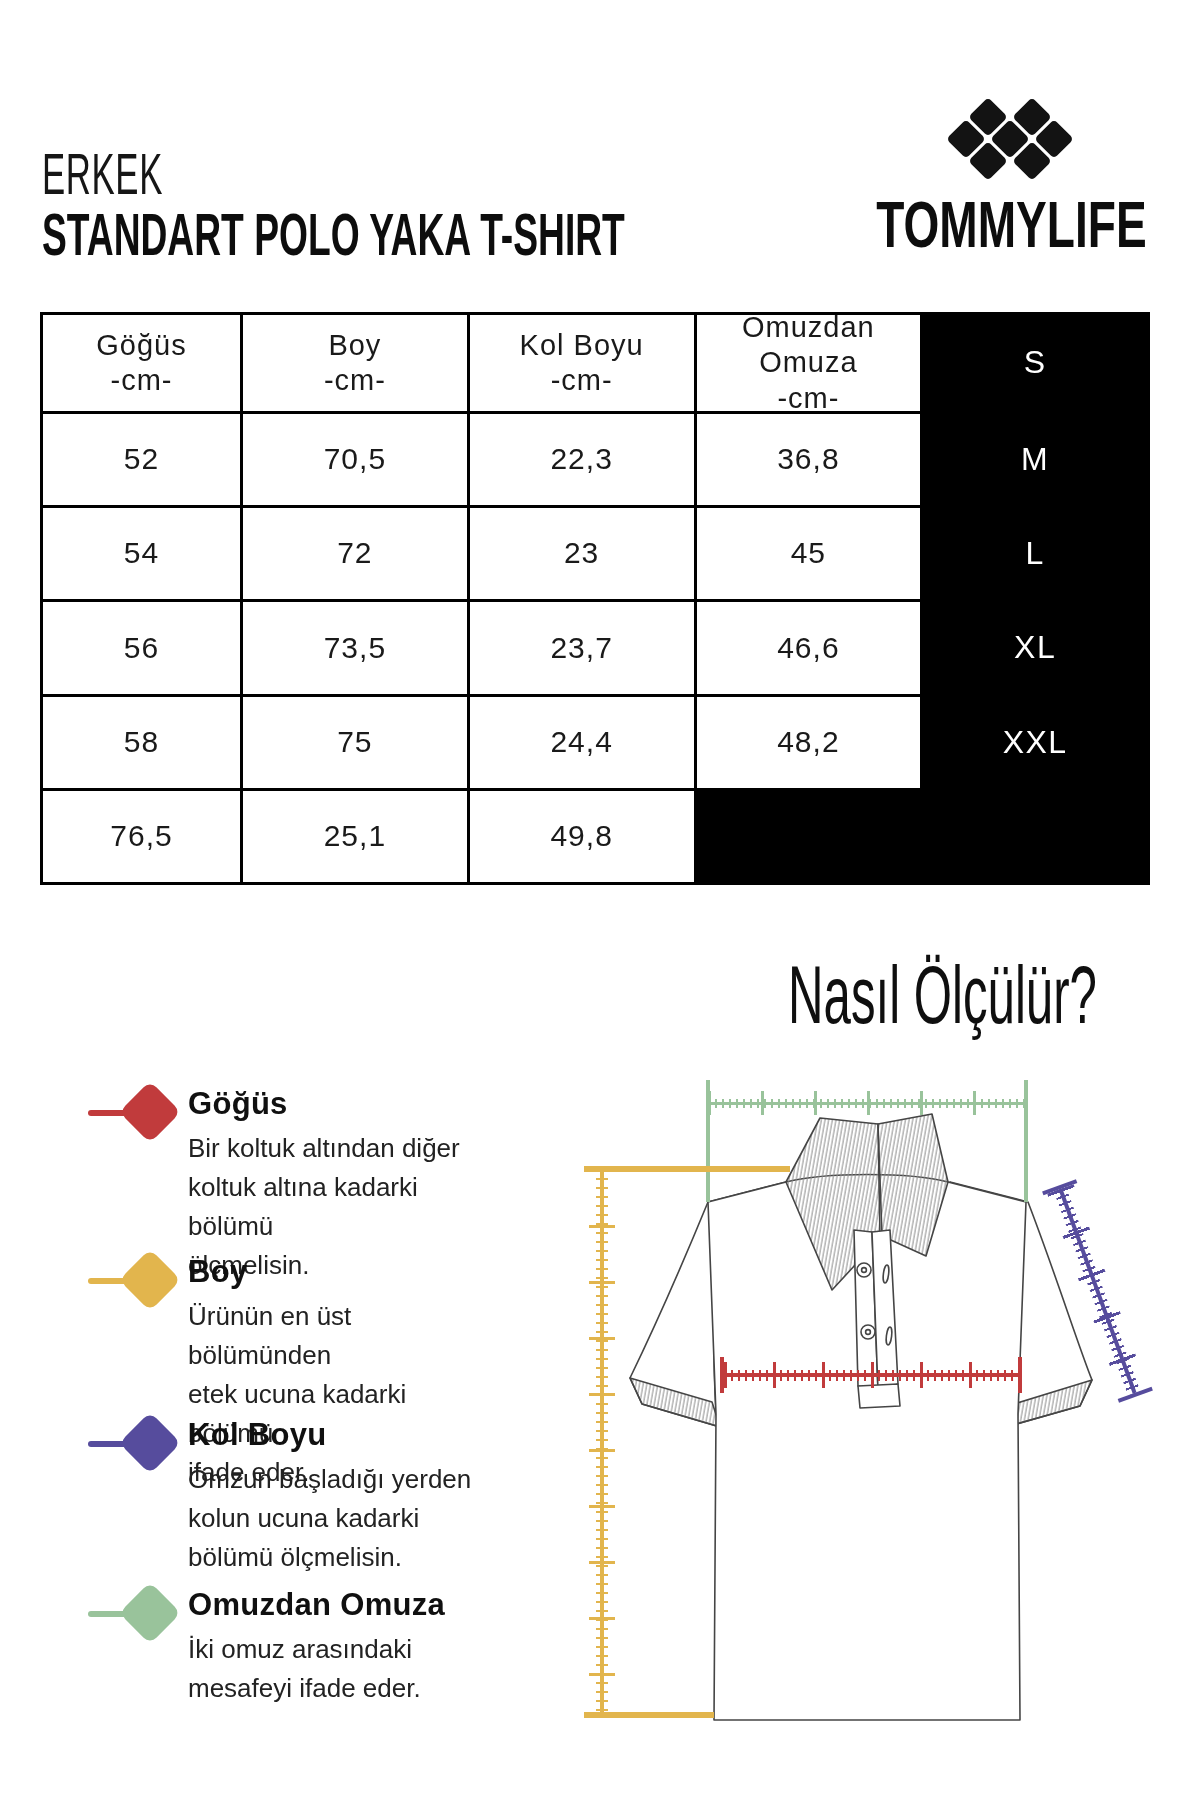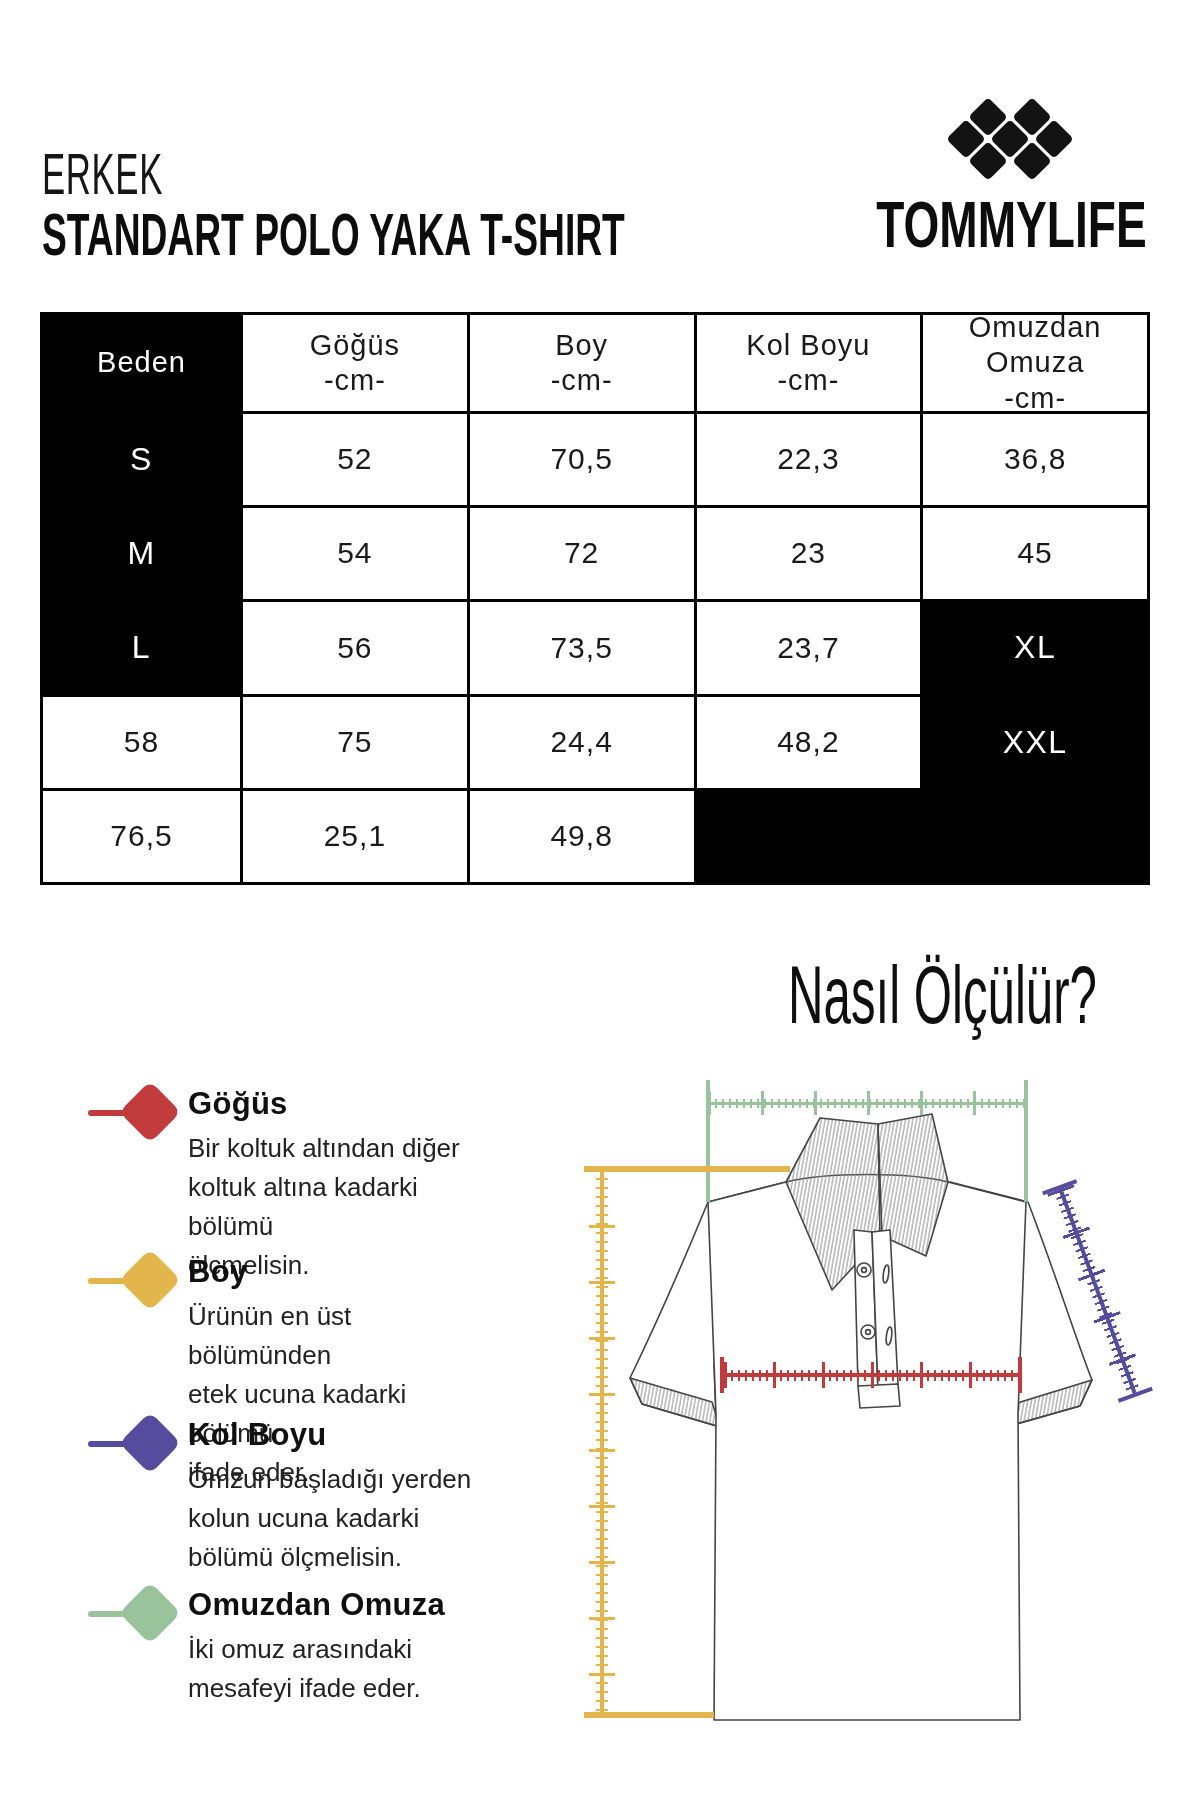--- a/index.html
+++ b/index.html
@@ -82,23 +82,20 @@
           <rect x="83" y="57" width="28" height="28" rx="4.5" transform="rotate(45 97 71)"></rect>
         </g>
       </svg>
     </div>
     <div class="brand-name">
       <span class="cond" style="--sx:.72">TOMMYLIFE</span>
     </div>
   </div>
 
   <div class="table">
-    <div class="cell dark hdr">
-      <span>Beden</span>
-    </div>
     <div class="cell hdr">
       <span>Göğüs</span>
       <span>-cm-</span>
     </div>
     <div class="cell hdr">
       <span>Boy</span>
       <span>-cm-</span>
     </div>
     <div class="cell hdr">
       <span>Kol Boyu</span>
@@ -118,20 +115,21 @@
     <div class="cell dark sizelbl">M</div>
     <div class="cell">54</div>
     <div class="cell">72</div>
     <div class="cell">23</div>
     <div class="cell">45</div>
 
     <div class="cell dark sizelbl">L</div>
     <div class="cell">56</div>
     <div class="cell">73,5</div>
     <div class="cell">23,7</div>
+    <div class="cell">46,6</div>
 
     <div class="cell dark sizelbl">XL</div>
     <div class="cell">58</div>
     <div class="cell">75</div>
     <div class="cell">24,4</div>
     <div class="cell">48,2</div>
 
     <div class="cell dark sizelbl">XXL</div>
     <div class="cell">76,5</div>
     <div class="cell">25,1</div>

